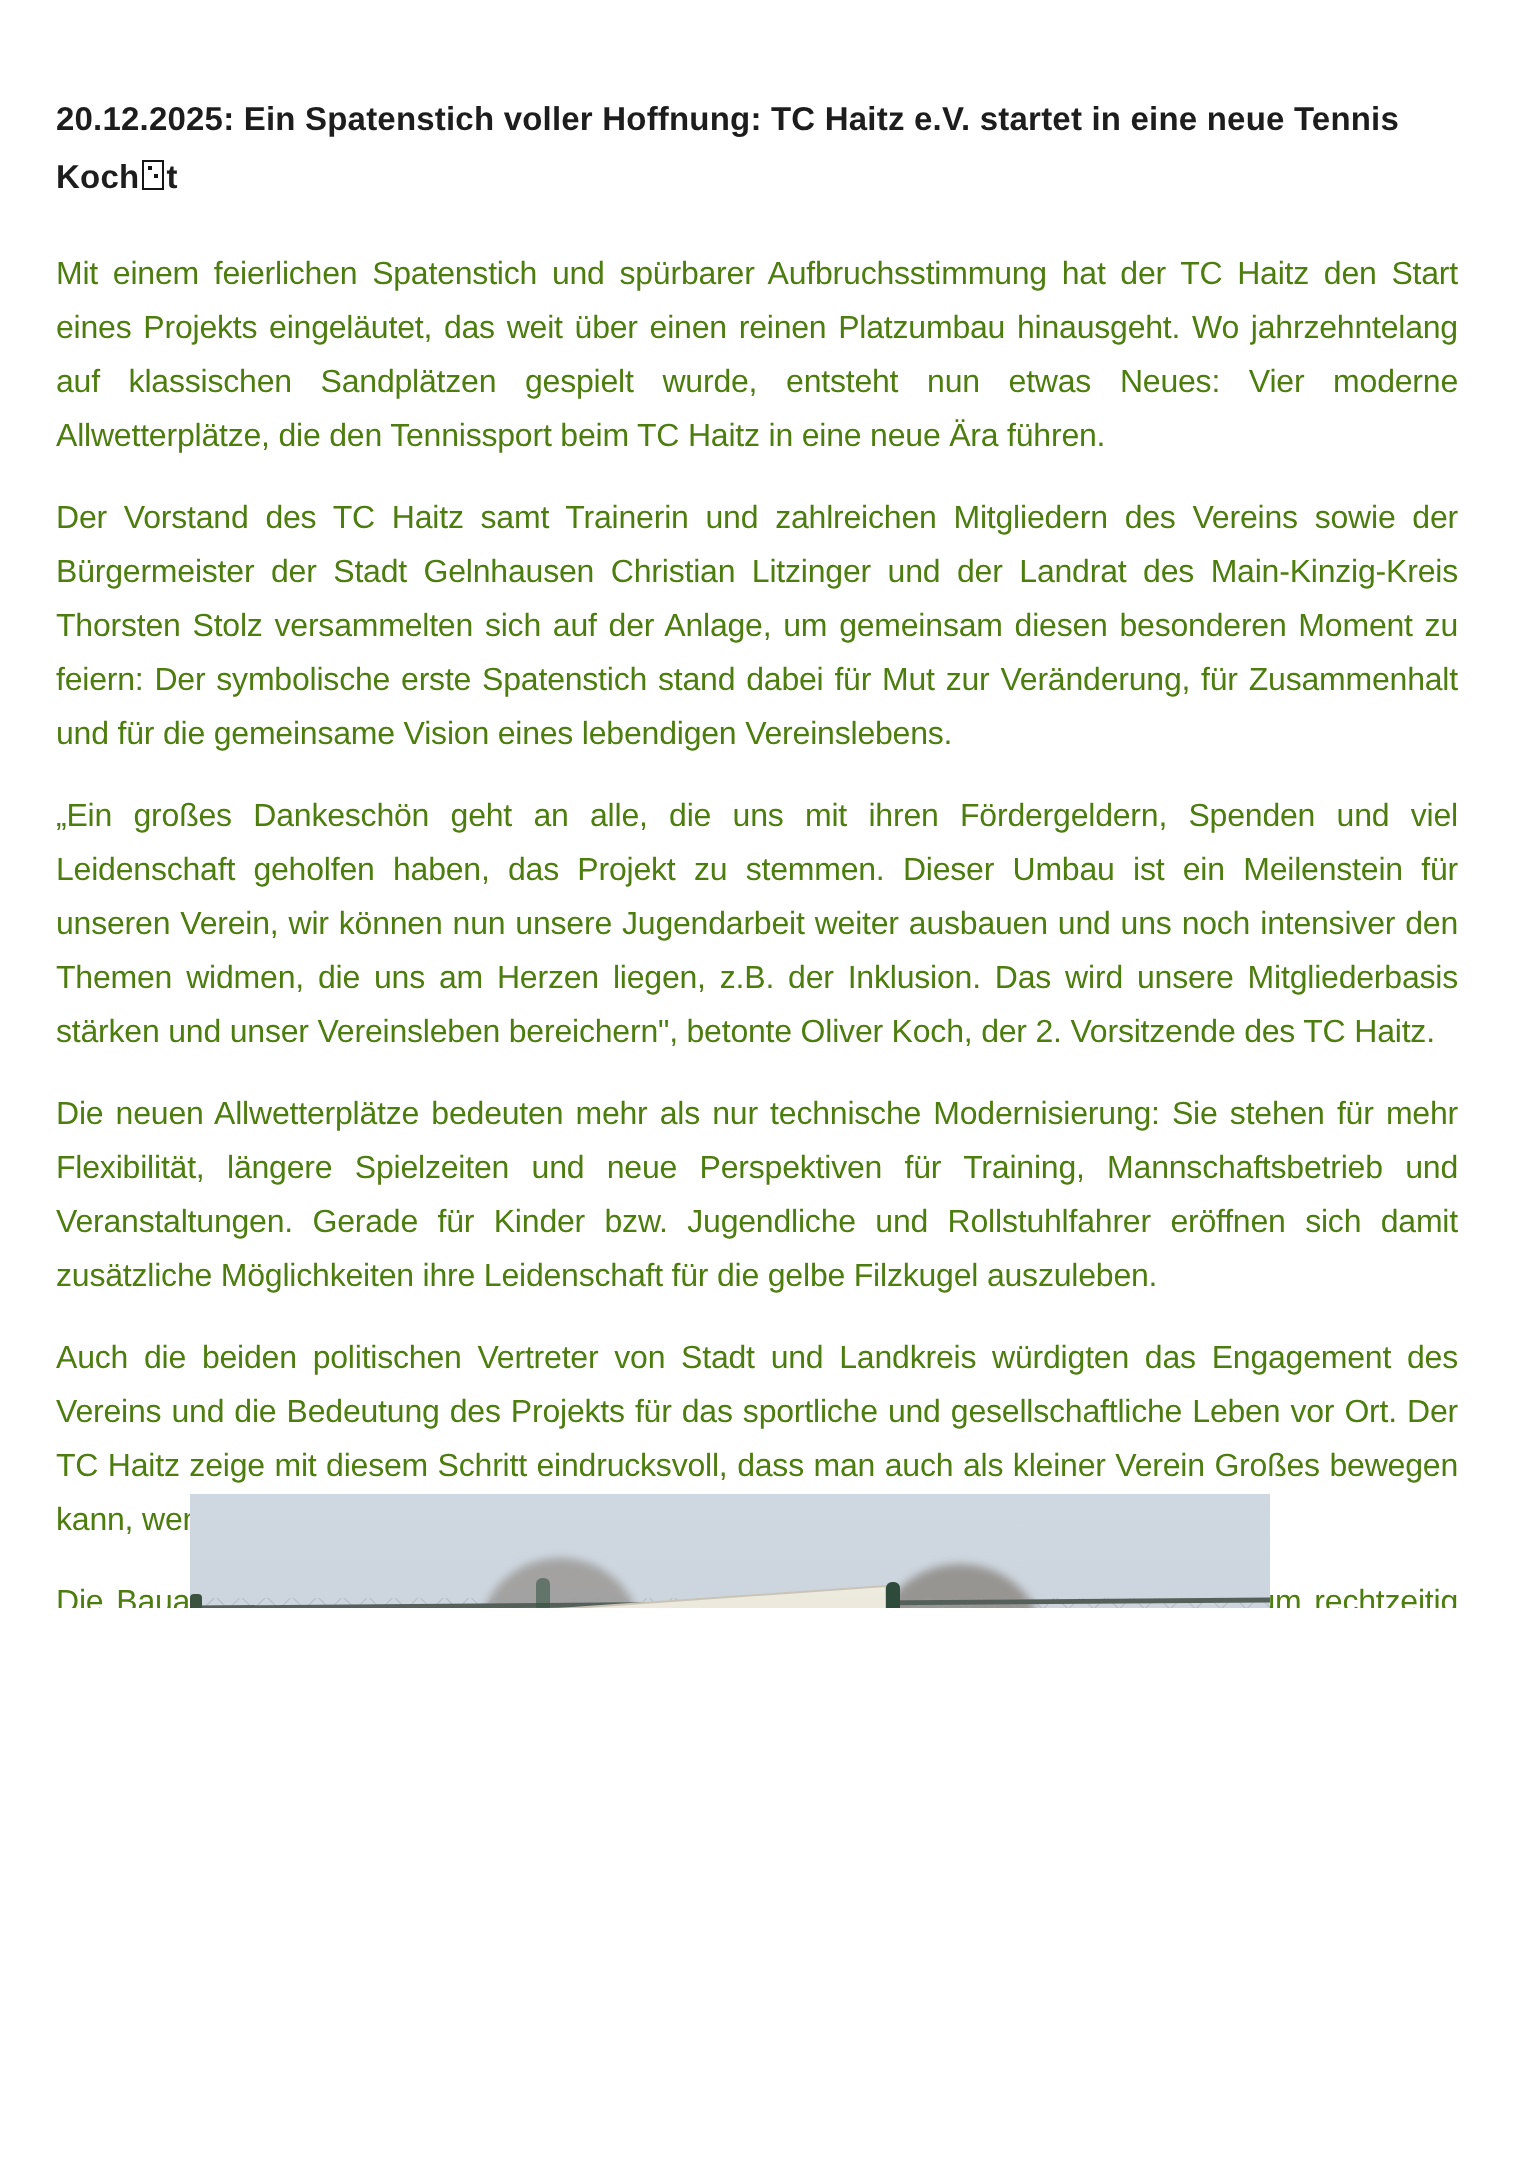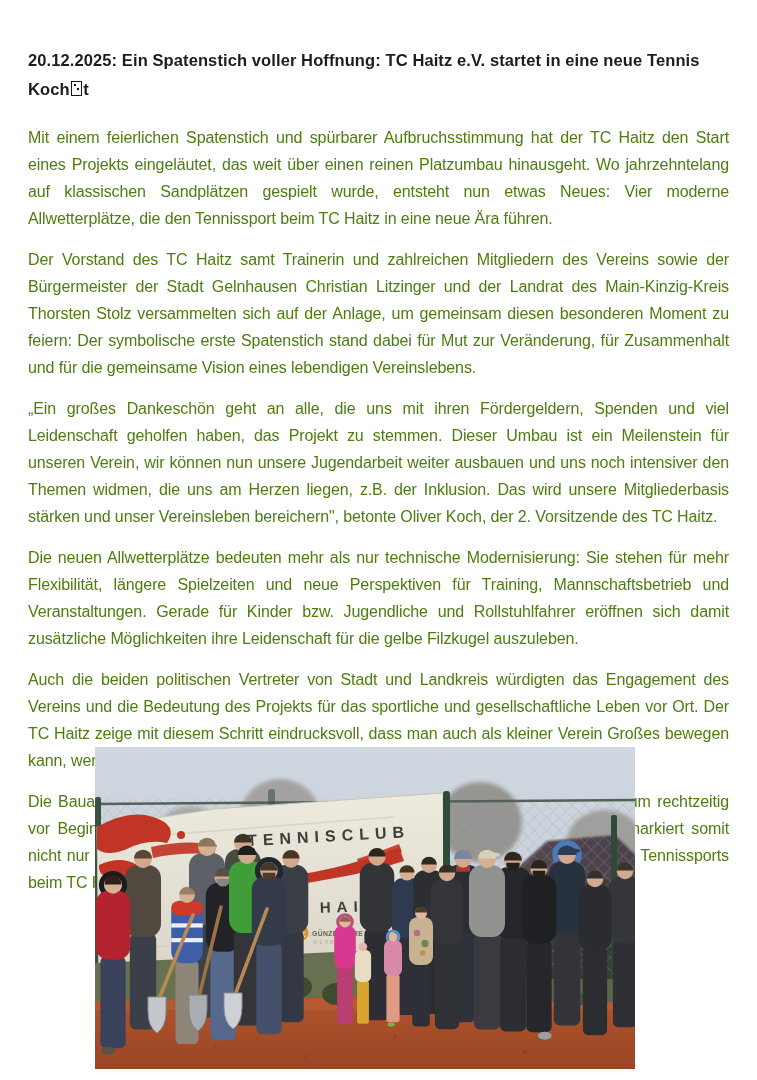--- a/index.html
+++ b/index.html
@@ -1,18 +1,18 @@
 <!DOCTYPE html>
 <html lang="de"><head>
 <meta charset="utf-8">
 <style>
   html,body{margin:0;padding:0;background:#ffffff;}
   .page{
     position:relative;
-    width:757px;height:1080px;
+    width:757px;height:804px;
     background:#ffffff;
     font-family:"Liberation Sans","DejaVu Sans",sans-serif;
     color:#323232;
     overflow:hidden;
   }
   .content{
     position:absolute;left:28px;top:46px;width:701px;
   }
   h1.article-title{
     margin:0 0 20px 0;

